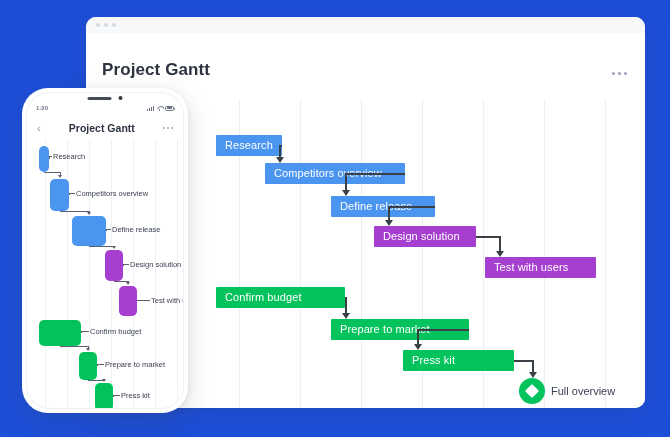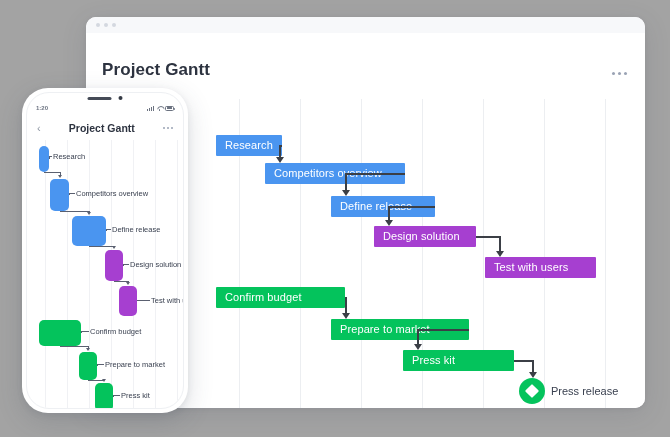--- a/index.html
+++ b/index.html
@@ -2,21 +2,21 @@
 <html><head>
 <meta charset="utf-8">
 <style>
   * { box-sizing: border-box; margin: 0; padding: 0; }
   html, body {
     width: 670px; height: 437px;
     background: #ffffff;
     font-family: "Liberation Sans", sans-serif;
     overflow: hidden;
   }
-  #stage { position: relative; width: 670px; height: 437px; background:#a3a3a3; }
+  #stage { position: relative; width: 670px; height: 437px; background:#1d4ed8; }
 
   
   #desktop-card {
     position: absolute;
     left: 86px; top: 17px;
     width: 559px; height: 391px;
     background: #ffffff;
     border-radius: 10px;
     box-shadow: 0 6px 26px rgba(60,70,90,.13), 0 1px 4px rgba(60,70,90,.08);
     overflow: hidden;
@@ -226,21 +226,21 @@
           <div class="arrow" style="left: 327.8px; top: 245px;"></div>
         </div>
         <div class="conn">
           <div class="h" style="left: 428px; top: 261px; width: 18px;"></div>
           <div class="v" style="left: 446px; top: 261px; height: 13px;"></div>
           <div class="arrow" style="left: 442.8px; top: 273px;"></div>
         </div>
         <div class="milestone" style="left: 433px; top: 279px;">
           <div class="diamond"></div>
         </div>
-        <div class="milestone-label" style="left: 465px; top: 286px;">Press release</div>
+        <div class="milestone-label" style="left: 465px; top: 286px;">Full overview</div>
       </div>
   </div>
 
   <div id="phone">
     <div id="phone-inner">
 
       <div id="phone-notch">
         <span class="speaker"></span>
         <span class="camera"></span>
       </div>

